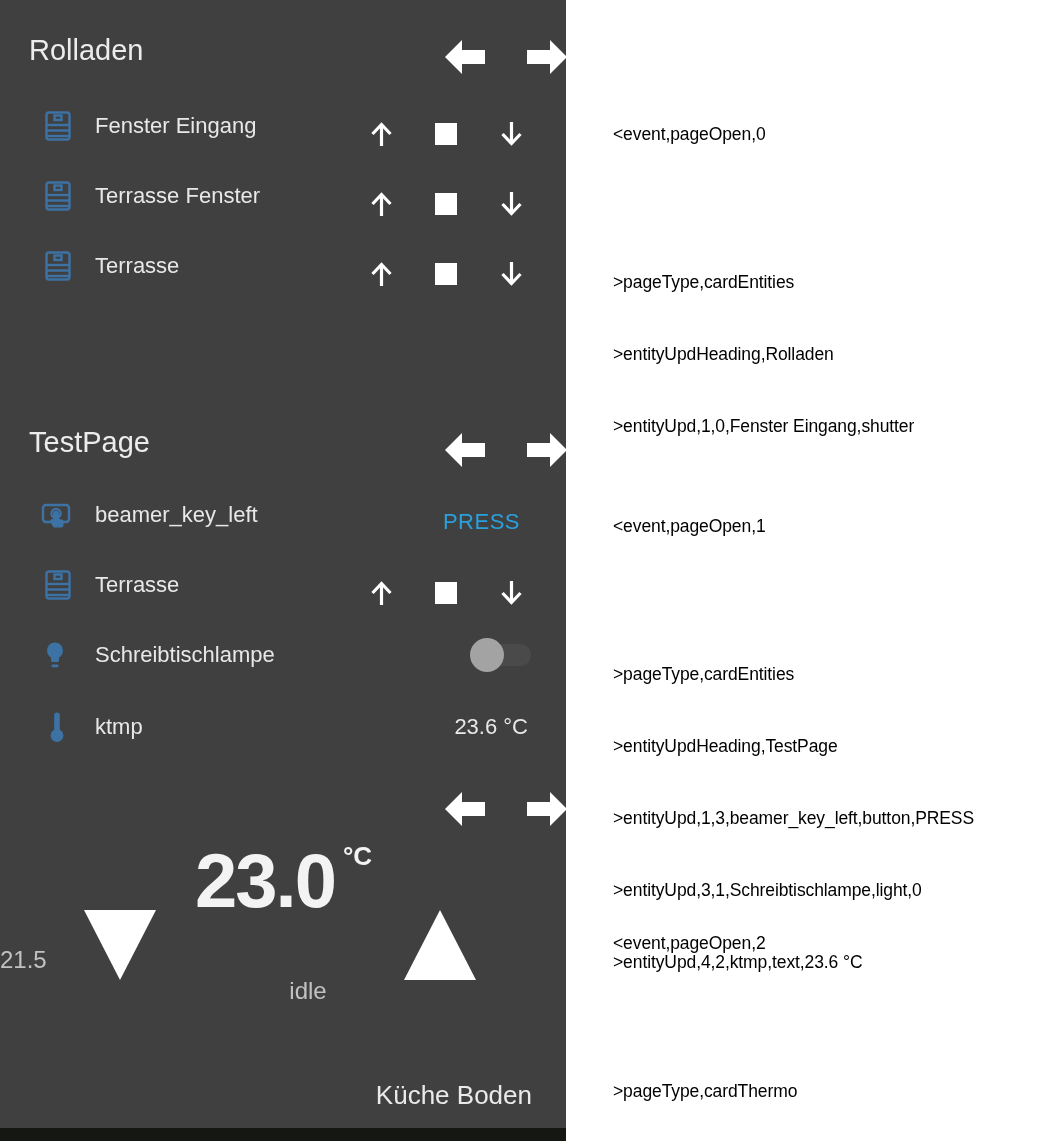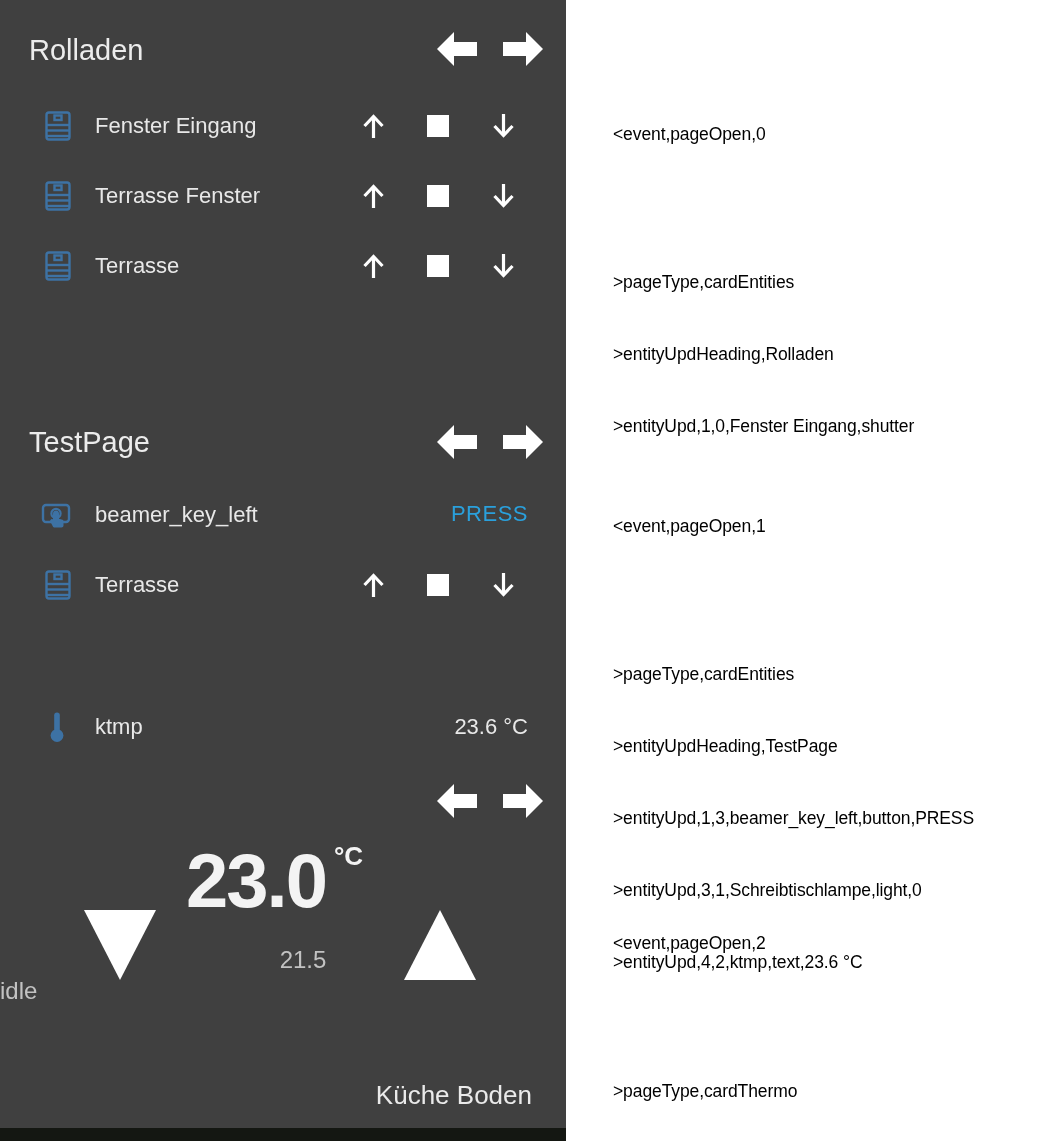--- a/index.html
+++ b/index.html
@@ -5,50 +5,50 @@
   html,body{margin:0;padding:0;}
   body{
     width:1045px;height:1141px;position:relative;background:#ffffff;
     font-family:"Liberation Sans", sans-serif;overflow:hidden;
   }
   
   .panel{position:absolute;left:0;top:0;width:566px;height:1141px;background:#404040;}
   .panel-bottom{position:absolute;left:0;bottom:0;width:566px;height:13px;background:#141712;}
   .card-title{position:absolute;left:29px;font-size:29px;font-weight:400;color:#ececec;line-height:36px;}
   .nav{position:absolute;left:437px;display:flex;gap:26px;}
-  .nav-btn,.ctl{background:none;border:0;padding:0;margin:0;cursor:pointer;line-height:0;}
+  .nav-btn,.ctl{background:none;border:0;padding:0;margin:8px;cursor:pointer;line-height:0;}
   .nav-btn svg{width:40px;height:38px;}
   
   .row{position:absolute;left:0;width:566px;height:44px;}
   .row-icon{position:absolute;left:45px;top:50%;transform:translateY(-50%);line-height:0;}
   .row-icon.narrow{left:49px;}
   .row-icon.wide{left:41px;}
   .row-label{position:absolute;left:95px;top:50%;transform:translateY(-50%);
     font-size:22px;color:#e8e8e8;white-space:nowrap;}
   .ctl{position:absolute;top:50%;transform:translateY(-50%);}
   .ctl.up{left:360px;} .ctl.stop{left:427px;} .ctl.down{left:490px;}
   .ctl svg{width:27px;height:30px;}
   .sq{display:block;width:22px;height:22px;background:#ffffff;}
   .row-value{position:absolute;right:38px;top:50%;transform:translateY(-50%);
     font-size:22px;color:#e8e8e8;white-space:nowrap;}
   .row-value.press{color:#2aa0dc;font-weight:500;letter-spacing:0.5px;}
   
   .toggle{position:absolute;right:34px;top:50%;transform:translateY(-50%);width:62px;height:36px;cursor:pointer;}
   .toggle-track{position:absolute;left:3px;top:7px;width:58px;height:22px;border-radius:11px;background:#4a4a4a;}
   .toggle-knob{position:absolute;left:0;top:1px;width:34px;height:34px;border-radius:50%;background:#a3a3a3;}
   
-  .thermo-temp{position:absolute;left:186px;top:843px;font-size:76px;font-weight:700;
+  .thermo-temp{position:absolute;left:195px;top:843px;font-size:76px;font-weight:700;
     color:#f3f3f3;line-height:1;letter-spacing:-2px;white-space:nowrap;}
   .thermo-temp .unit{font-size:26px;font-weight:700;position:relative;top:-42px;margin-left:8px;letter-spacing:0;}
   .tri-btn{position:absolute;top:910px;background:none;border:0;padding:0;cursor:pointer;line-height:0;}
   .tri-btn svg{width:72px;height:70px;}
   .tri-btn.down{left:84px;} .tri-btn.up{left:404px;}
-  .thermo-target{position:absolute;left:0;top:946px;width:566px;text-align:center;
-    font-size:24px;color:#c2c2c2;padding-left:20px;}
-  .thermo-state{position:absolute;left:0;top:977px;width:616px;text-align:left;
+  .thermo-target{position:absolute;left:0;top:946px;width:566px;text-align:left;
+    font-size:24px;color:#c2c2c2;}
+  .thermo-state{position:absolute;left:0;top:977px;width:616px;text-align:center;
     font-size:24px;color:#c2c2c2;}
   .thermo-name{position:absolute;left:0;top:1080px;width:532px;text-align:right;
     font-size:26px;color:#eaeaea;}
   
   .log{position:absolute;left:613px;color:#000;font-size:17.5px;font-weight:400;
     line-height:24px;white-space:pre;letter-spacing:-0.1px;}
   .log-gap{height:28px;}
   .defs{position:absolute;width:0;height:0;overflow:hidden;}
 </style>
 </head>
@@ -199,20 +199,30 @@
           <use href="#i-up"></use>
         </svg></button>
     <button class="ctl stop">
         <span class="sq"></span>
       </button>
     <button class="ctl down"><svg viewBox="0 0 27 30">
           <use href="#i-down"></use>
         </svg></button>
   </div>
 
+  <div class="row" style="top:633px">
+    <span class="row-icon"><svg width="20" height="30" viewBox="0 0 20 30">
+          <use href="#i-bulb"></use>
+        </svg></span>
+    <span class="row-label">Schreibtischlampe</span>
+    <div class="toggle">
+      <div class="toggle-track"></div>
+      <div class="toggle-knob"></div>
+    </div>
+  </div>
 
   <div class="row" style="top:705px">
     <span class="row-icon narrow"><svg width="16" height="32" viewBox="0 0 16 32">
           <use href="#i-thermo"></use>
         </svg></span>
     <span class="row-label">ktmp</span>
     <span class="row-value">23.6 °C</span>
   </div>
 
   <div class="nav" style="top:782px">

